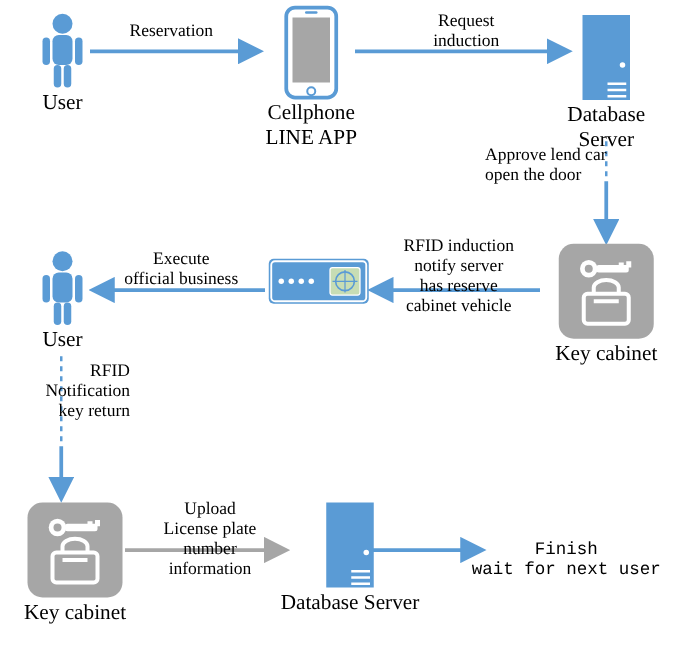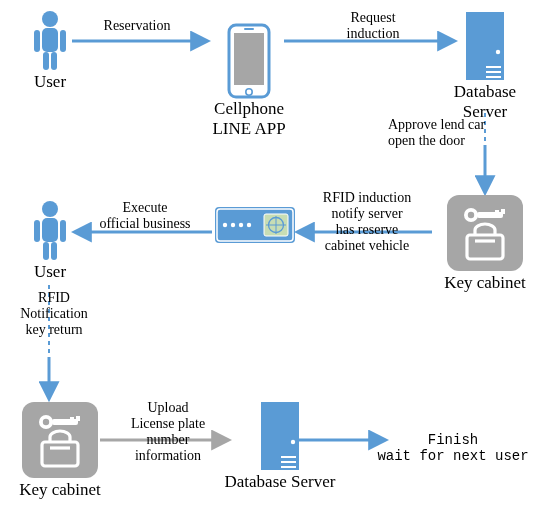--- a/index.html
+++ b/index.html
@@ -56,21 +56,21 @@
     <rect x="4" y="20" width="6" height="22" rx="3" fill="#5a9bd5"></rect>
     <rect x="30" y="20" width="6" height="22" rx="3" fill="#5a9bd5"></rect>
     <rect x="13" y="42" width="6" height="18" rx="3" fill="#5a9bd5"></rect>
     <rect x="21" y="42" width="6" height="18" rx="3" fill="#5a9bd5"></rect>
   </svg>
   <div class="caption">User</div>
 </div>
 
 <div class="edge-text" style="left:84px; top:18px; width:106px;">Reservation</div>
 
-<div class="node" style="left:207px; top:23px; width:84px;">
+<div class="node" style="left:207px; top:4px; width:84px;">
   <svg class="icon" width="44" height="76" viewBox="0 0 44 76">
     <rect x="2" y="2" width="40" height="72" rx="7" fill="none" stroke="#5a9bd5" stroke-width="3"></rect>
     <rect x="7" y="10" width="30" height="52" fill="#a6a6a6"></rect>
     <circle cx="22" cy="69" r="3.2" fill="none" stroke="#5a9bd5" stroke-width="1.6"></circle>
     <rect x="17" y="5" width="10" height="2" rx="1" fill="#5a9bd5"></rect>
   </svg>
   <div class="caption" style="white-space:pre;">Cellphone
 LINE APP</div>
 </div>
 
@@ -138,21 +138,21 @@
     <circle cx="20" cy="9" r="8" fill="#5a9bd5"></circle>
     <rect x="12" y="18" width="16" height="24" rx="5" fill="#5a9bd5"></rect>
     <rect x="4" y="20" width="6" height="22" rx="3" fill="#5a9bd5"></rect>
     <rect x="30" y="20" width="6" height="22" rx="3" fill="#5a9bd5"></rect>
     <rect x="13" y="42" width="6" height="18" rx="3" fill="#5a9bd5"></rect>
     <rect x="21" y="42" width="6" height="18" rx="3" fill="#5a9bd5"></rect>
   </svg>
   <div class="caption">User</div>
 </div>
 
-<div class="edge-text" style="left:4px; top:290px; width:100px; white-space:pre; text-align:center;">RFID
+<div class="edge-text" style="left:4px; top:290px; width:100px; white-space:pre; text-align:right;">RFID
 Notification
 key return</div>
 
 <div class="node" style="left:10px; top:400px; width:100px;">
   <svg class="icon" width="80" height="80" viewBox="0 0 80 80">
     <rect x="2" y="2" width="76" height="76" rx="12" fill="#a6a6a6"></rect>
     <g fill="#fff">
       <circle cx="26" cy="22" r="7"></circle>
         <circle cx="26" cy="22" r="3.2" fill="#a6a6a6"></circle>
       <rect x="32" y="19" width="26" height="6" rx="2"></rect>

